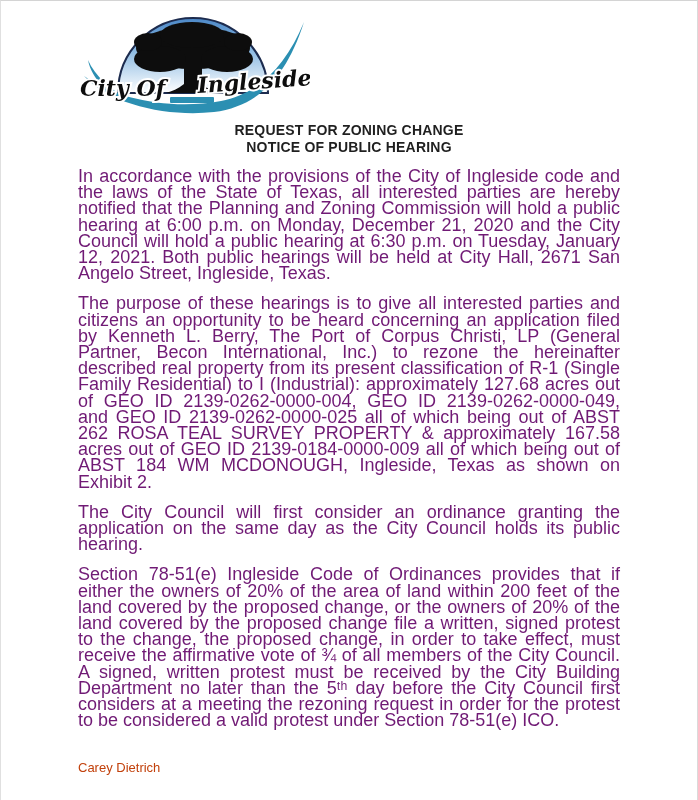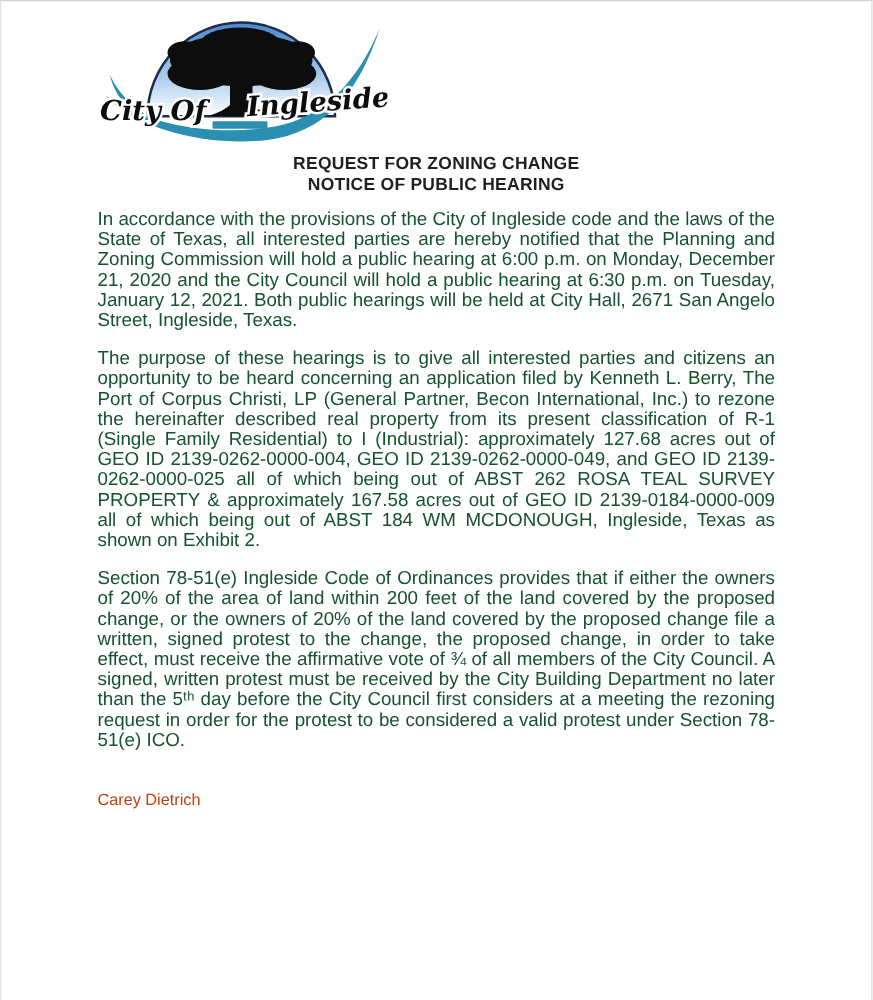--- a/index.html
+++ b/index.html
@@ -26,23 +26,23 @@
   .doc-title {
     text-align: center;
     font-weight: bold;
     font-size: 14px;
     line-height: 17px;
     color: #1f1f1f;
     letter-spacing: 0.2px;
     margin-top: 6px;
   }
   .body-para {
-    font-size: 15px;
+    font-size: 18px;
     line-height: 16.2px;
-    color: #14532d;
+    color: #701a75;
     text-align: justify;
     margin: 0 0 14px 0;
   }
   .body-para.first { margin-top: 12px; }
   .signature {
     margin-top: 30px;
     font-size: 13px;
     line-height: 17px;
     color: #c2410c;
   }
@@ -96,20 +96,21 @@
     </svg>
   </div>
 
   <div class="doc-title">
     <div>REQUEST FOR ZONING CHANGE</div>
     <div>NOTICE OF PUBLIC HEARING</div>
   </div>
 
   <p class="body-para first">In accordance with the provisions of the City of Ingleside code and the laws of the State of Texas, all interested parties are hereby notified that the Planning and Zoning Commission will hold a public hearing at 6:00 p.m. on Monday, December 21, 2020 and the City Council will hold a public hearing at 6:30 p.m. on Tuesday, January 12, 2021.  Both public hearings will be held at City Hall, 2671 San Angelo Street, Ingleside, Texas.</p>
   <p class="body-para">The purpose of these hearings is to give all interested parties and citizens an opportunity to be heard concerning an application filed by Kenneth L. Berry, The Port of Corpus Christi, LP (General Partner, Becon International, Inc.) to rezone the hereinafter described real property from its present classification of R-1 (Single Family Residential) to I (Industrial): approximately 127.68 acres out of GEO ID 2139-0262-0000-004, GEO ID 2139-0262-0000-049, and GEO ID 2139-0262-0000-025 all of which being out of ABST 262 ROSA TEAL SURVEY PROPERTY &amp; approximately 167.58 acres out of GEO ID 2139-0184-0000-009 all of which being out of ABST 184 WM MCDONOUGH, Ingleside, Texas as shown on Exhibit 2.</p>
+  <p class="body-para">The City Council will first consider an ordinance granting the application on the same day as the City Council holds its public hearing.</p>
   <p class="body-para">Section 78-51(e) Ingleside Code of Ordinances provides that if either the owners of 20% of the area of land within 200 feet of the land covered by the proposed change, or the owners of 20% of the land covered by the proposed change file a written, signed protest to the change, the proposed change, in order to take effect, must receive the affirmative vote of ¾ of all members of the City Council. A signed, written protest must be received by the City Building Department no later than the 5ᵗʰ day before the City Council first considers at a meeting the rezoning request in order for the protest to be considered a valid protest under Section 78-51(e) ICO.</p>
 
   <div class="signature">
     <div>Carey Dietrich</div>
   </div>
 
 
 </div>
 
 </body></html>

